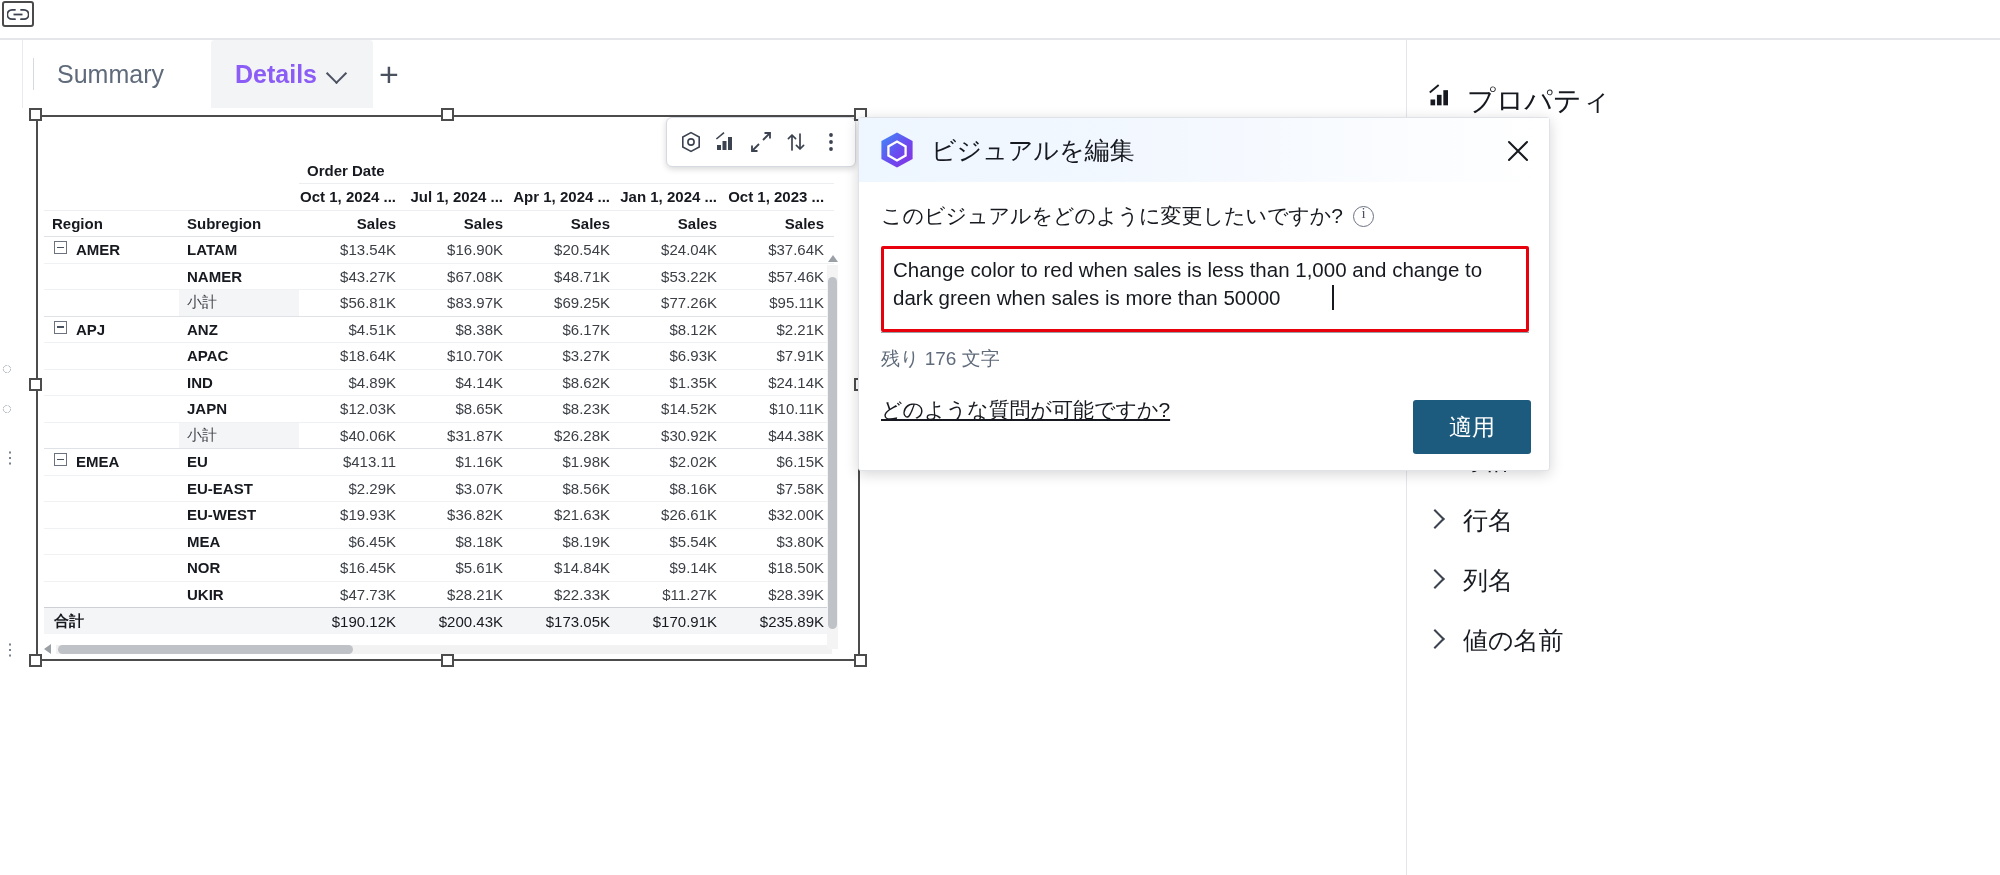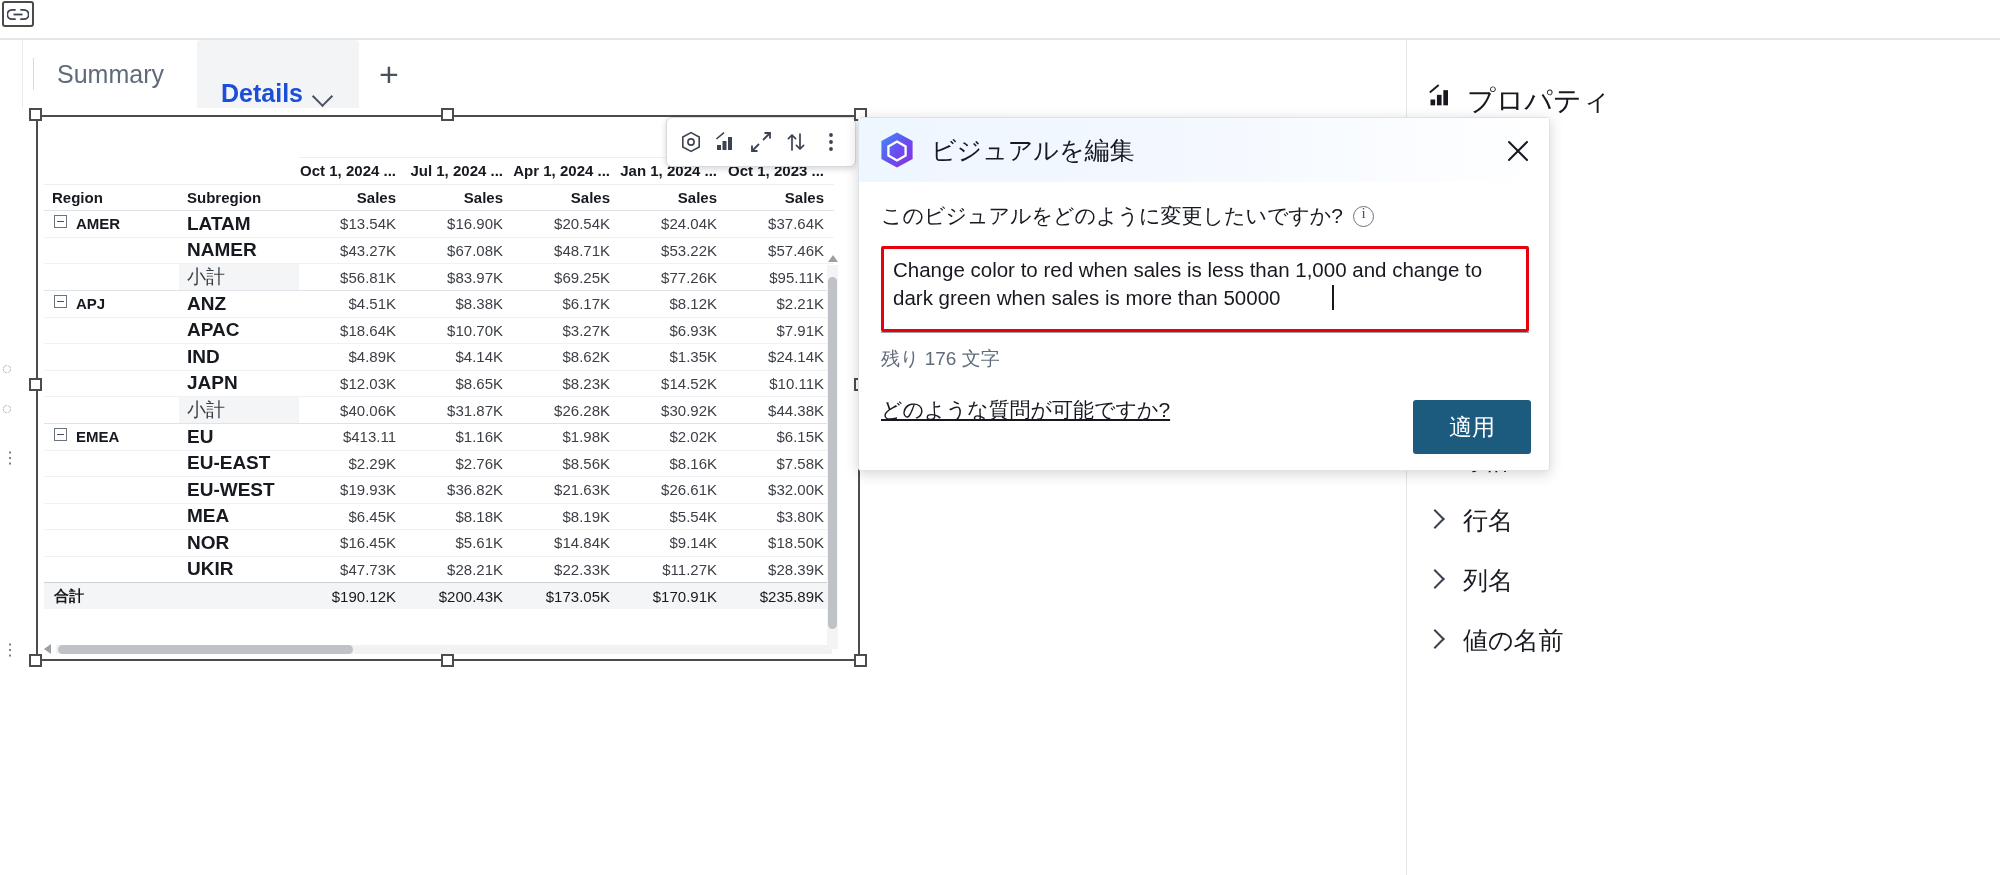--- a/index.html
+++ b/index.html
@@ -30,22 +30,22 @@
   .tab {
     position: absolute; top: 0; height: 68px;
     display: flex; align-items: center; gap: 10px;
     padding: 0 24px; cursor: pointer; font-size: 25px; color: #5f6b7a;
   }
   .tab.divider-left::before {
     content: ""; position: absolute; left: 0; top: 18px; width: 1px; height: 32px; background: #d6d9de;
   }
   .tab-summary { left: 10px; }
   .tab-details {
-    left: 174px; background: #f3f4f6; color: #1d4ed8; font-weight: bold;
-    border-top-left-radius: 4px; border-top-right-radius: 4px; align-items: flex-end;
+    left: 188px; background: #f3f4f6; color: #8b5cf6; font-weight: bold;
+    border-top-left-radius: 4px; border-top-right-radius: 4px;
   }
   .tab-add { left: 340px; font-size: 34px; color: #4a5260; padding: 0 16px; }
   .chev { display:inline-block; width: 22px; height: 22px; position: relative; }
   .chev::after {
     content:""; position:absolute; left:2px; top:3px; width:13px; height:13px;
     border-right: 2.5px solid #4a5260; border-bottom: 2.5px solid #4a5260;
     transform: rotate(45deg);
   }
 
   
@@ -87,21 +87,21 @@
   .hdr-group { font-weight: bold; font-size: 15px; text-align: left; padding-left: 8px !important; height: 34px; }
   .hdr-date { font-weight: bold; font-size: 15px; text-align: right; padding-right: 10px !important;
               border-top: 1px solid #eceef1; height: 30px; }
   .hdr-lbl { font-weight: bold; font-size: 15px; border-top: 1px solid #eceef1; height: 32px; }
   .hdr-lbl.left { text-align: left; padding-left: 8px !important; }
   .hdr-lbl.right { text-align: right; padding-right: 10px !important; }
   .hdr-lbl.row-h { border-bottom: 1px solid #dfe2e6; }
   tr.drow td { border-top: 1px solid #f0f1f3; }
   tr.drow:first-of-type td { border-top: 1px solid #dfe2e6; }
   td.reg { padding-left: 10px !important; font-weight: bold; font-size: 15px; }
-  td.sub { padding-left: 8px !important; font-weight: bold; font-size: 19px; }
+  td.sub { padding-left: 8px !important; font-weight: bold; font-size: 15px; }
   td.num { text-align: right; padding-right: 10px !important; color: #3b3f45; font-size: 15px; }
   tr.subtotal td.sub { background: #f4f5f6; color: #3b3f45; font-weight: normal; }
   tr.grand td { background: #f4f5f6; font-weight: bold; border-top: 1px solid #cdd1d6; }
   tr.grand td.num { color: #16191f; font-weight: normal; }
   tr.newgroup td { border-top: 1px solid #dfe2e6; }
   .expander {
     display: inline-block; width: 13px; height: 13px; border: 1.5px solid #6b7280;
     position: relative; margin-right: 9px; vertical-align: 1px; cursor: pointer;
   }
   .expander::after { content:""; position:absolute; left:2px; top:4.5px; width:7px; height:1.6px; background:#4a5260; }
@@ -292,20 +292,25 @@
         <colgroup>
           <col class="c-region">
             <col class="c-sub">
           <col class="c-val">
             <col class="c-val">
             <col class="c-val">
             <col class="c-val">
             <col class="c-val">
         </colgroup>
         <thead>
+          <tr>
+            <th></th>
+              <th></th>
+            <th class="hdr-group" colspan="5">Order Date</th>
+          </tr>
           <tr>
             <th></th>
               <th></th>
             <th class="hdr-date">Oct 1, 2024 ...</th>
             <th class="hdr-date">Jul 1, 2024 ...</th>
             <th class="hdr-date">Apr 1, 2024 ...</th>
             <th class="hdr-date">Jan 1, 2024 ...</th>
             <th class="hdr-date">Oct 1, 2023 ...</th>
           </tr>
           <tr>
@@ -397,21 +402,21 @@
               <td class="num">$413.11</td>
               <td class="num">$1.16K</td>
               <td class="num">$1.98K</td>
               <td class="num">$2.02K</td>
               <td class="num">$6.15K</td>
             </tr>
             <tr class="drow">
               <td class="reg"><span></span></td>
               <td class="sub">EU-EAST</td>
               <td class="num">$2.29K</td>
-              <td class="num">$2.76K</td>
+              <td class="num">$3.07K</td>
               <td class="num">$8.56K</td>
               <td class="num">$8.16K</td>
               <td class="num">$7.58K</td>
             </tr>
             <tr class="drow">
               <td class="reg"><span></span></td>
               <td class="sub">EU-WEST</td>
               <td class="num">$19.93K</td>
               <td class="num">$36.82K</td>
               <td class="num">$21.63K</td>

